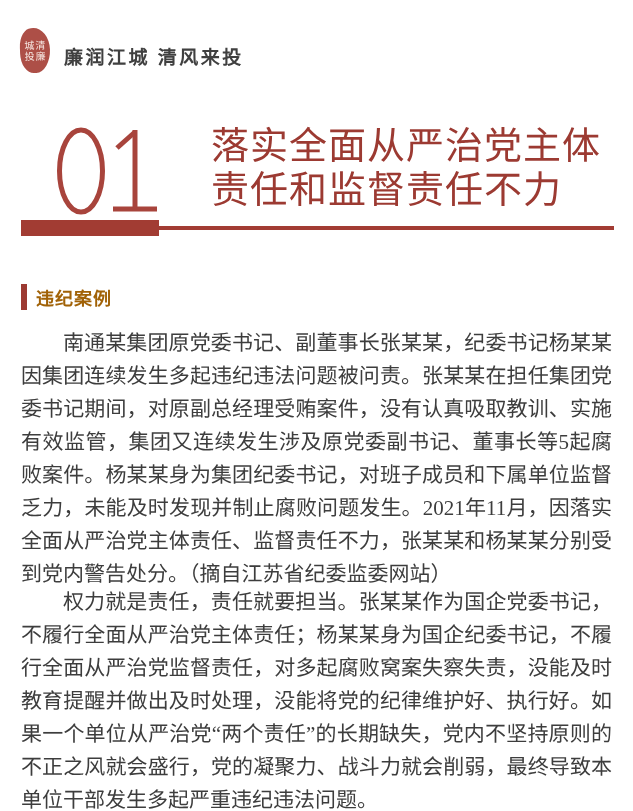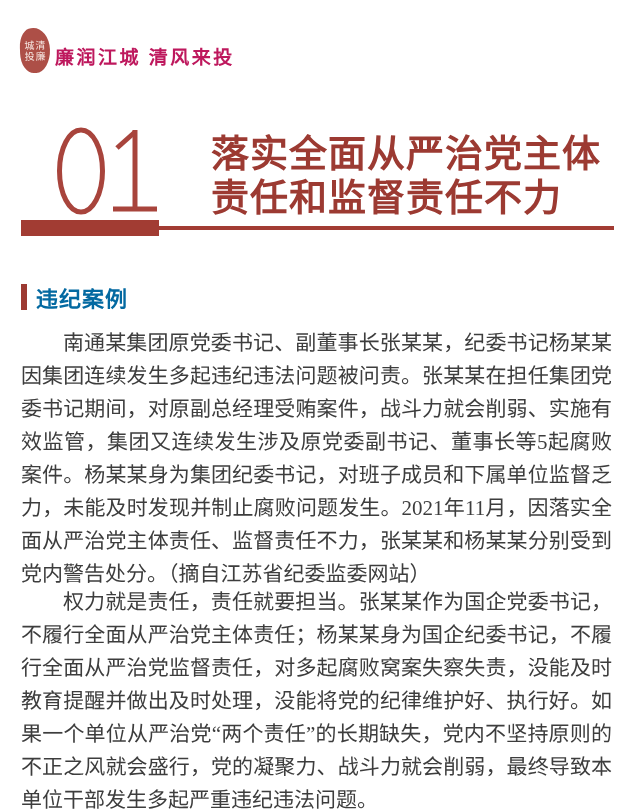--- a/index.html
+++ b/index.html
@@ -31,48 +31,48 @@
     flex-direction: column;
     line-height: 11px;
   }
   .seal-col span {
     color: #f7e9e4;
     font-size: 10px;
     font-family: "Liberation Serif", serif;
   }
   .brand {
     position: absolute;
-    left: 55px; top: 42px;
+    left: 64px; top: 42px;
     font-size: 19px;
     font-weight: bold;
-    color: #be185d;
+    color: #404040;
     letter-spacing: 2.5px;
     white-space: nowrap;
   }
 
   
   .num-graphic {
     position: absolute;
     left: 55px; top: 126px;
     width: 125px; height: 90px;
   }
   .sr {
     position: absolute;
     width: 1px; height: 1px;
     overflow: hidden;
     clip: rect(0 0 0 0);
     white-space: nowrap;
   }
   .chapter-title {
     position: absolute;
-    left: 211px; top: 132px;
+    left: 211px; top: 124px;
     width: 410px;
     font-size: 38px;
     line-height: 44px;
-    font-weight: bold;
+    font-weight: normal;
     color: #9c3a32;
     letter-spacing: 1px;
     white-space: pre-line;
   }
   .divider-thick {
     position: absolute;
     left: 21px; top: 220px;
     width: 138px; height: 16px;
     background: #a23c33;
   }
@@ -93,23 +93,23 @@
     height: 27px;
   }
   .sec-bar {
     width: 6px; height: 26px;
     background: #9c3a32;
     margin-right: 9px;
     flex: 0 0 auto;
   }
   .sec-title {
     margin: 0;
-    font-size: 22px;
+    font-size: 18px;
     font-weight: bold;
-    color: #0369a1;
+    color: #a16207;
     letter-spacing: 1px;
   }
   .sec-body {
     margin: 17px 0 0 0;
     font-family: "Liberation Serif", serif;
     font-size: 21px;
     line-height: 33px;
     color: #3d3d3d;
     text-align: justify;
     text-indent: 2em;
@@ -146,20 +146,20 @@
 责任和监督责任不力</div>
 
   <div class="divider-thick"></div>
   <div class="divider-thin"></div>
 
   <section class="sec sec-1">
     <div class="sec-head">
       <span class="sec-bar"></span>
       <h2 class="sec-title">违纪案例</h2>
     </div>
-    <p class="sec-body">南通某集团原党委书记、副董事长张某某，纪委书记杨某某因集团连续发生多起违纪违法问题被问责。张某某在担任集团党委书记期间，对原副总经理受贿案件，战斗力就会削弱、实施有效监管，集团又连续发生涉及原党委副书记、董事长等5起腐败案件。杨某某身为集团纪委书记，对班子成员和下属单位监督乏力，未能及时发现并制止腐败问题发生。2021年11月，因落实全面从严治党主体责任、监督责任不力，张某某和杨某某分别受到党内警告处分。（摘自江苏省纪委监委网站）</p>
+    <p class="sec-body">南通某集团原党委书记、副董事长张某某，纪委书记杨某某因集团连续发生多起违纪违法问题被问责。张某某在担任集团党委书记期间，对原副总经理受贿案件，没有认真吸取教训、实施有效监管，集团又连续发生涉及原党委副书记、董事长等5起腐败案件。杨某某身为集团纪委书记，对班子成员和下属单位监督乏力，未能及时发现并制止腐败问题发生。2021年11月，因落实全面从严治党主体责任、监督责任不力，张某某和杨某某分别受到党内警告处分。（摘自江苏省纪委监委网站）</p>
   </section>
 
   <section class="sec sec-2">
     <p class="sec-body">权力就是责任，责任就要担当。张某某作为国企党委书记，不履行全面从严治党主体责任；杨某某身为国企纪委书记，不履行全面从严治党监督责任，对多起腐败窝案失察失责，没能及时教育提醒并做出及时处理，没能将党的纪律维护好、执行好。如果一个单位从严治党“两个责任”的长期缺失，党内不坚持原则的不正之风就会盛行，党的凝聚力、战斗力就会削弱，最终导致本单位干部发生多起严重违纪违法问题。</p>
   </section>
 
 </div>
 
 </body></html>

